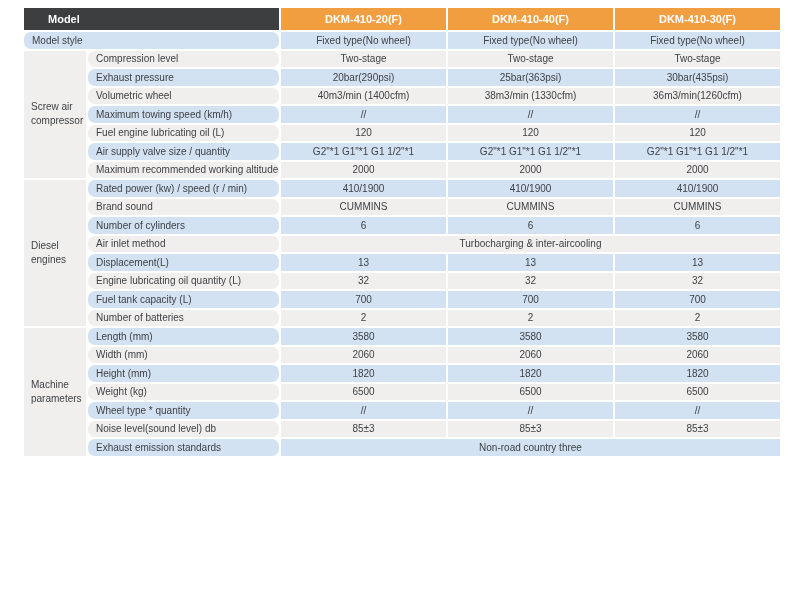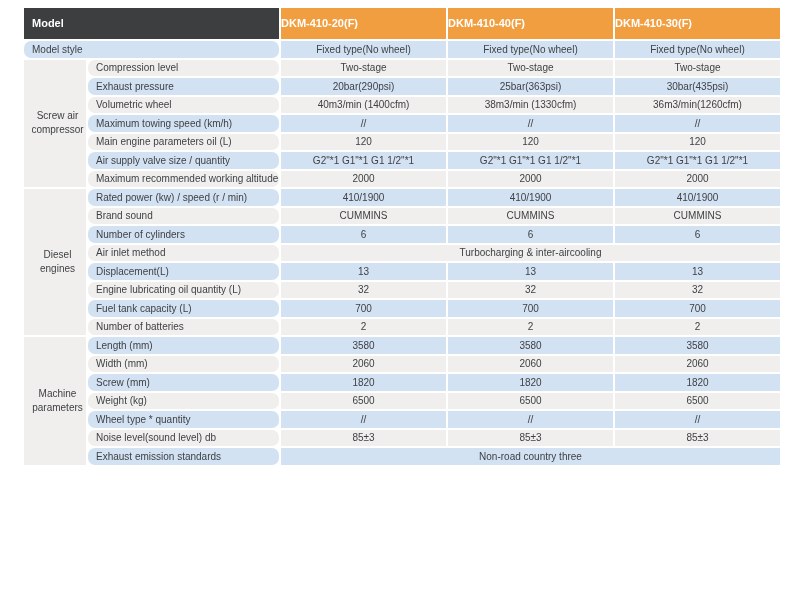--- a/index.html
+++ b/index.html
@@ -14,30 +14,30 @@
     border-collapse:separate;border-spacing:2px;
     table-layout:fixed;width:760px;
   }
   td{
     height:16.5px;font-size:10px;color:var(--text-color,#3f4145);
     vertical-align:middle;padding:0;line-height:1.1;
     overflow:hidden;white-space:nowrap;
   }
   td.model-h{
     background:var(--dark-header-bg,#3c3e40);color:var(--header-text-color,#fff);
-    font-weight:bold;font-size:11px;text-align:left;padding-left:8px;height:31px;
+    font-weight:bold;font-size:11px;text-align:left;padding-left:24px;height:22px;
   }
   td.col-h{
     background:var(--orange-header-bg,#f19e41);color:var(--header-text-color,#fff);
-    font-weight:bold;font-size:11px;text-align:left;height:16px;
+    font-weight:bold;font-size:11px;text-align:center;height:16px;
   }
   td.label-cell{text-align:left;padding-left:8px;padding-right:2px;border-radius:7px;}
   td.value-cell{text-align:center;}
   td.group-cell{
-    background:var(--row-gray-bg,#f0efed);text-align:center;
+    background:var(--row-gray-bg,#f0efed);text-align:left;
     padding-left:7px;padding-right:2px;white-space:normal;line-height:1.4;
     vertical-align:middle;font-size:10px;margin-left:20px;
   }
   td.blue{background:var(--row-blue-bg,#d3e2f3);}
   td.gray{background:var(--row-gray-bg,#f0efed);}
 </style>
 </head>
 <body>
 
 <div class="page">
@@ -83,21 +83,21 @@
           <td class="value-cell gray">38m3/min (1330cfm)</td>
           <td class="value-cell gray">36m3/min(1260cfm)</td>
         </tr>
         <tr>
           <td class="label-cell blue">Maximum towing speed (km/h)</td>
           <td class="value-cell blue">//</td>
           <td class="value-cell blue">//</td>
           <td class="value-cell blue">//</td>
         </tr>
         <tr>
-          <td class="label-cell gray">Main engine parameters oil (L)</td>
+          <td class="label-cell gray">Fuel engine lubricating oil (L)</td>
           <td class="value-cell gray">120</td>
           <td class="value-cell gray">120</td>
           <td class="value-cell gray">120</td>
         </tr>
         <tr>
           <td class="label-cell blue">Air supply valve size / quantity</td>
           <td class="value-cell blue">G2"*1 G1"*1 G1 1/2"*1</td>
           <td class="value-cell blue">G2"*1 G1"*1 G1 1/2"*1</td>
           <td class="value-cell blue">G2"*1 G1"*1 G1 1/2"*1</td>
         </tr>
@@ -161,21 +161,21 @@
           <td class="value-cell blue">3580</td>
           <td class="value-cell blue">3580</td>
         </tr>
         <tr>
           <td class="label-cell gray">Width (mm)</td>
           <td class="value-cell gray">2060</td>
           <td class="value-cell gray">2060</td>
           <td class="value-cell gray">2060</td>
         </tr>
         <tr>
-          <td class="label-cell blue">Screw (mm)</td>
+          <td class="label-cell blue">Height (mm)</td>
           <td class="value-cell blue">1820</td>
           <td class="value-cell blue">1820</td>
           <td class="value-cell blue">1820</td>
         </tr>
         <tr>
           <td class="label-cell gray">Weight (kg)</td>
           <td class="value-cell gray">6500</td>
           <td class="value-cell gray">6500</td>
           <td class="value-cell gray">6500</td>
         </tr>

